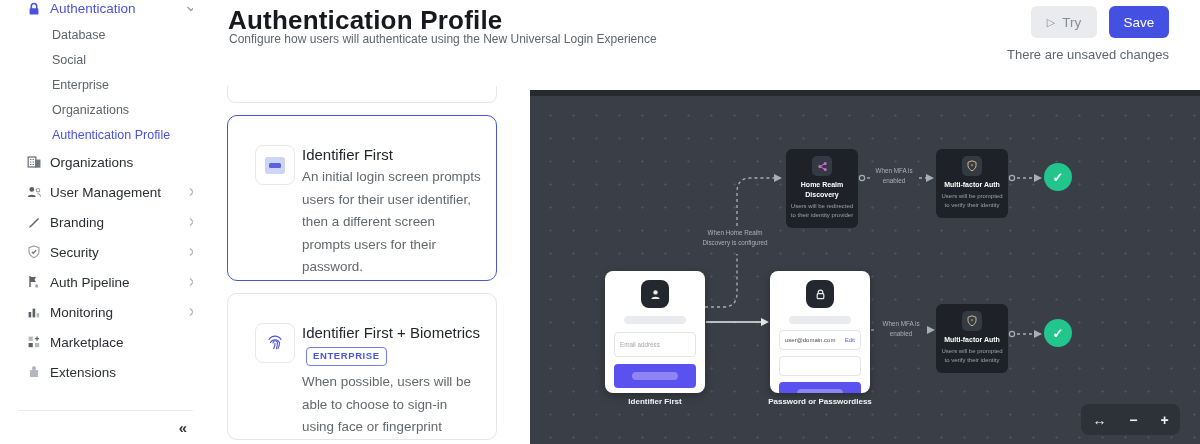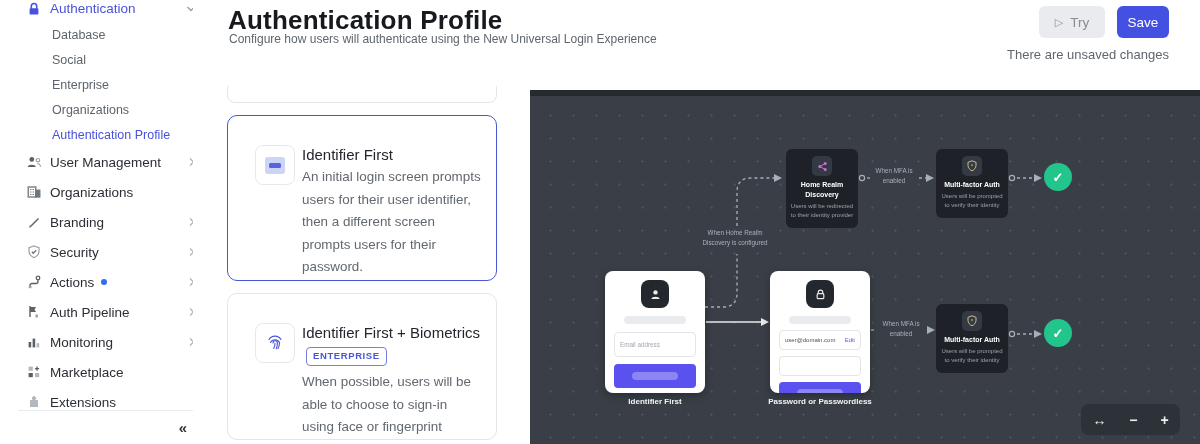--- a/index.html
+++ b/index.html
@@ -30,21 +30,21 @@
   
   .main { position:absolute; left:193px; top:0; width:1007px; height:444px; background:#fff; }
   .page-title { position:absolute; left:35px; top:5px; font-size:26px; font-weight:600;
     color:#17191f; letter-spacing:.2px; }
   .page-subtitle { position:absolute; left:36px; top:32px; font-size:12px; color:#5f666d; }
   .hdr-actions { position:absolute; top:6px; right:31px; display:flex; gap:12px; }
   .btn { height:32px; border-radius:6px; display:flex; align-items:center; justify-content:center;
     font-size:13.5px; cursor:pointer; }
   .btn-try { width:66px; background:#e9ebee; color:#878d96; gap:7px; }
   .btn-try .play { font-size:11px; }
-  .btn-save { width:52px; background:#4450e2; color:#fff; font-weight:500;align-items:center; }
+  .btn-save { width:60px; background:#4450e2; color:#fff; font-weight:500;align-items:center; }
   .unsaved { position:absolute; top:47px; right:31px; font-size:13px; color:#5f666d; }
 
   
   .options-col { position:absolute; left:34px; top:86px; width:270px; height:358px; overflow:hidden; }
   .card-partial { position:absolute; top:-6px; left:0; right:0; height:23px;
     border:1px solid #e4e6e9; border-radius:8px; }
   .opt-card { position:absolute; left:0; right:0; background:#fff; border-radius:10px; cursor:pointer; }
   .opt-selected { top:29px; height:166px; border:1.5px solid #4856d3; }
   .opt-bio { top:207px; height:147px; border:1px solid #e3e5e8; }
   .opt-icon-tile { position:absolute; left:27px; top:29px; width:40px; height:40px;
@@ -148,82 +148,66 @@
     </div>
     <div class="srow child">
       <span class="slabel">Organizations</span>
     </div>
     <div class="srow child active">
       <span class="slabel">Authentication Profile</span>
     </div>
 
     <div class="srow parent big">
       <span class="sicon">
+        <svg width="16" height="16" viewBox="0 0 16 16" stroke="#6f757d" fill="none" stroke-width="1.3">
+            <rect x="2.2" y="3" width="7.6" height="10"></rect>
+            <rect x="9.8" y="6.2" width="4" height="6.8" fill="#6f757d"></rect>
+            <path d="M4 5.5h1.4M6.6 5.5H8M4 8h1.4M6.6 8H8M4 10.5h1.4M6.6 10.5H8" stroke-width="1"></path>
+          </svg>
+      </span>
+      <span class="slabel">Organizations</span>
+    </div>
+    <div class="srow parent big">
+      <span class="sicon">
         <svg width="16" height="16" viewBox="0 0 16 16">
             <circle cx="5.8" cy="5.4" r="2.4" fill="#5b6168"></circle>
             <path d="M1.8 13c0-3 8-3 8 0z" fill="#5b6168"></path>
             <circle cx="12" cy="6.2" r="1.7" fill="none" stroke="#9aa0a8" stroke-width="1.1"></circle>
             <path d="M11.3 9.7c2.2-.2 3.2 1.4 3.2 3.1" fill="none" stroke="#9aa0a8" stroke-width="1.1"></path>
           </svg>
       </span>
       <span class="slabel">User Management</span>
       <span class="chev">
         <svg width="8" height="10" viewBox="0 0 8 10">
             <polyline points="2,1.5 5.5,5 2,8.5" fill="none" stroke="#b3b8bf" stroke-width="1.4"></polyline>
           </svg>
       </span>
     </div>
     <div class="srow parent big">
       <span class="sicon">
-        <svg width="16" height="16" viewBox="0 0 16 16" stroke="#6f757d" fill="none" stroke-width="1.3">
-            <rect x="2.2" y="3" width="7.6" height="10"></rect>
-            <rect x="9.8" y="6.2" width="4" height="6.8" fill="#6f757d"></rect>
-            <path d="M4 5.5h1.4M6.6 5.5H8M4 8h1.4M6.6 8H8M4 10.5h1.4M6.6 10.5H8" stroke-width="1"></path>
-          </svg>
-      </span>
-      <span class="slabel">Organizations</span>
-    </div>
-    <div class="srow parent big">
-      <span class="sicon">
         <svg width="16" height="16" viewBox="0 0 16 16">
             <path d="M4.5 11.5L12 4l1 1-7.5 7.5z" fill="#5b6168"></path>
             <path d="M4 11l1.5 1.5L3 14z" fill="#5b6168"></path>
           </svg>
       </span>
       <span class="slabel">Branding</span>
       <span class="chev">
         <svg width="8" height="10" viewBox="0 0 8 10">
             <polyline points="2,1.5 5.5,5 2,8.5" fill="none" stroke="#b3b8bf" stroke-width="1.4"></polyline>
           </svg>
       </span>
     </div>
     <div class="srow parent big">
       <span class="sicon">
         <svg width="16" height="16" viewBox="0 0 16 16">
             <path d="M8 2l5 1.7v3.6c0 3.2-2.2 5.2-5 6.5-2.8-1.3-5-3.3-5-6.5V3.7z" fill="none" stroke="#9aa0a8" stroke-width="1.2"></path>
             <path d="M5.8 7.8l1.5 1.5 2.9-3" fill="none" stroke="#6f757d" stroke-width="1.3"></path>
           </svg>
       </span>
       <span class="slabel">Security</span>
-      <span class="chev">
-        <svg width="8" height="10" viewBox="0 0 8 10">
-            <polyline points="2,1.5 5.5,5 2,8.5" fill="none" stroke="#b3b8bf" stroke-width="1.4"></polyline>
-          </svg>
-      </span>
-    </div>
-    <div class="srow parent big">
-      <span class="sicon">
-        <svg width="16" height="16" viewBox="0 0 16 16">
-            <circle cx="12" cy="4" r="1.8" fill="none" stroke="#5b6168" stroke-width="1.3"></circle>
-            <path d="M12 6v1.5a2 2 0 0 1-2 2H6a2 2 0 0 0-2 2v.5" fill="none" stroke="#5b6168" stroke-width="1.3"></path>
-            <rect x="2.8" y="11.6" width="2.6" height="2.6" fill="#9aa0a8"></rect>
-          </svg>
-      </span>
-      <span class="slabel">Actions</span>
-      <span class="dot"></span>
       <span class="chev">
         <svg width="8" height="10" viewBox="0 0 8 10">
             <polyline points="2,1.5 5.5,5 2,8.5" fill="none" stroke="#b3b8bf" stroke-width="1.4"></polyline>
           </svg>
       </span>
     </div>
     <div class="srow parent big">
       <span class="sicon">
         <svg width="16" height="16" viewBox="0 0 16 16">
             <path d="M4 2v11" stroke="#5b6168" stroke-width="1.4" fill="none"></path>

